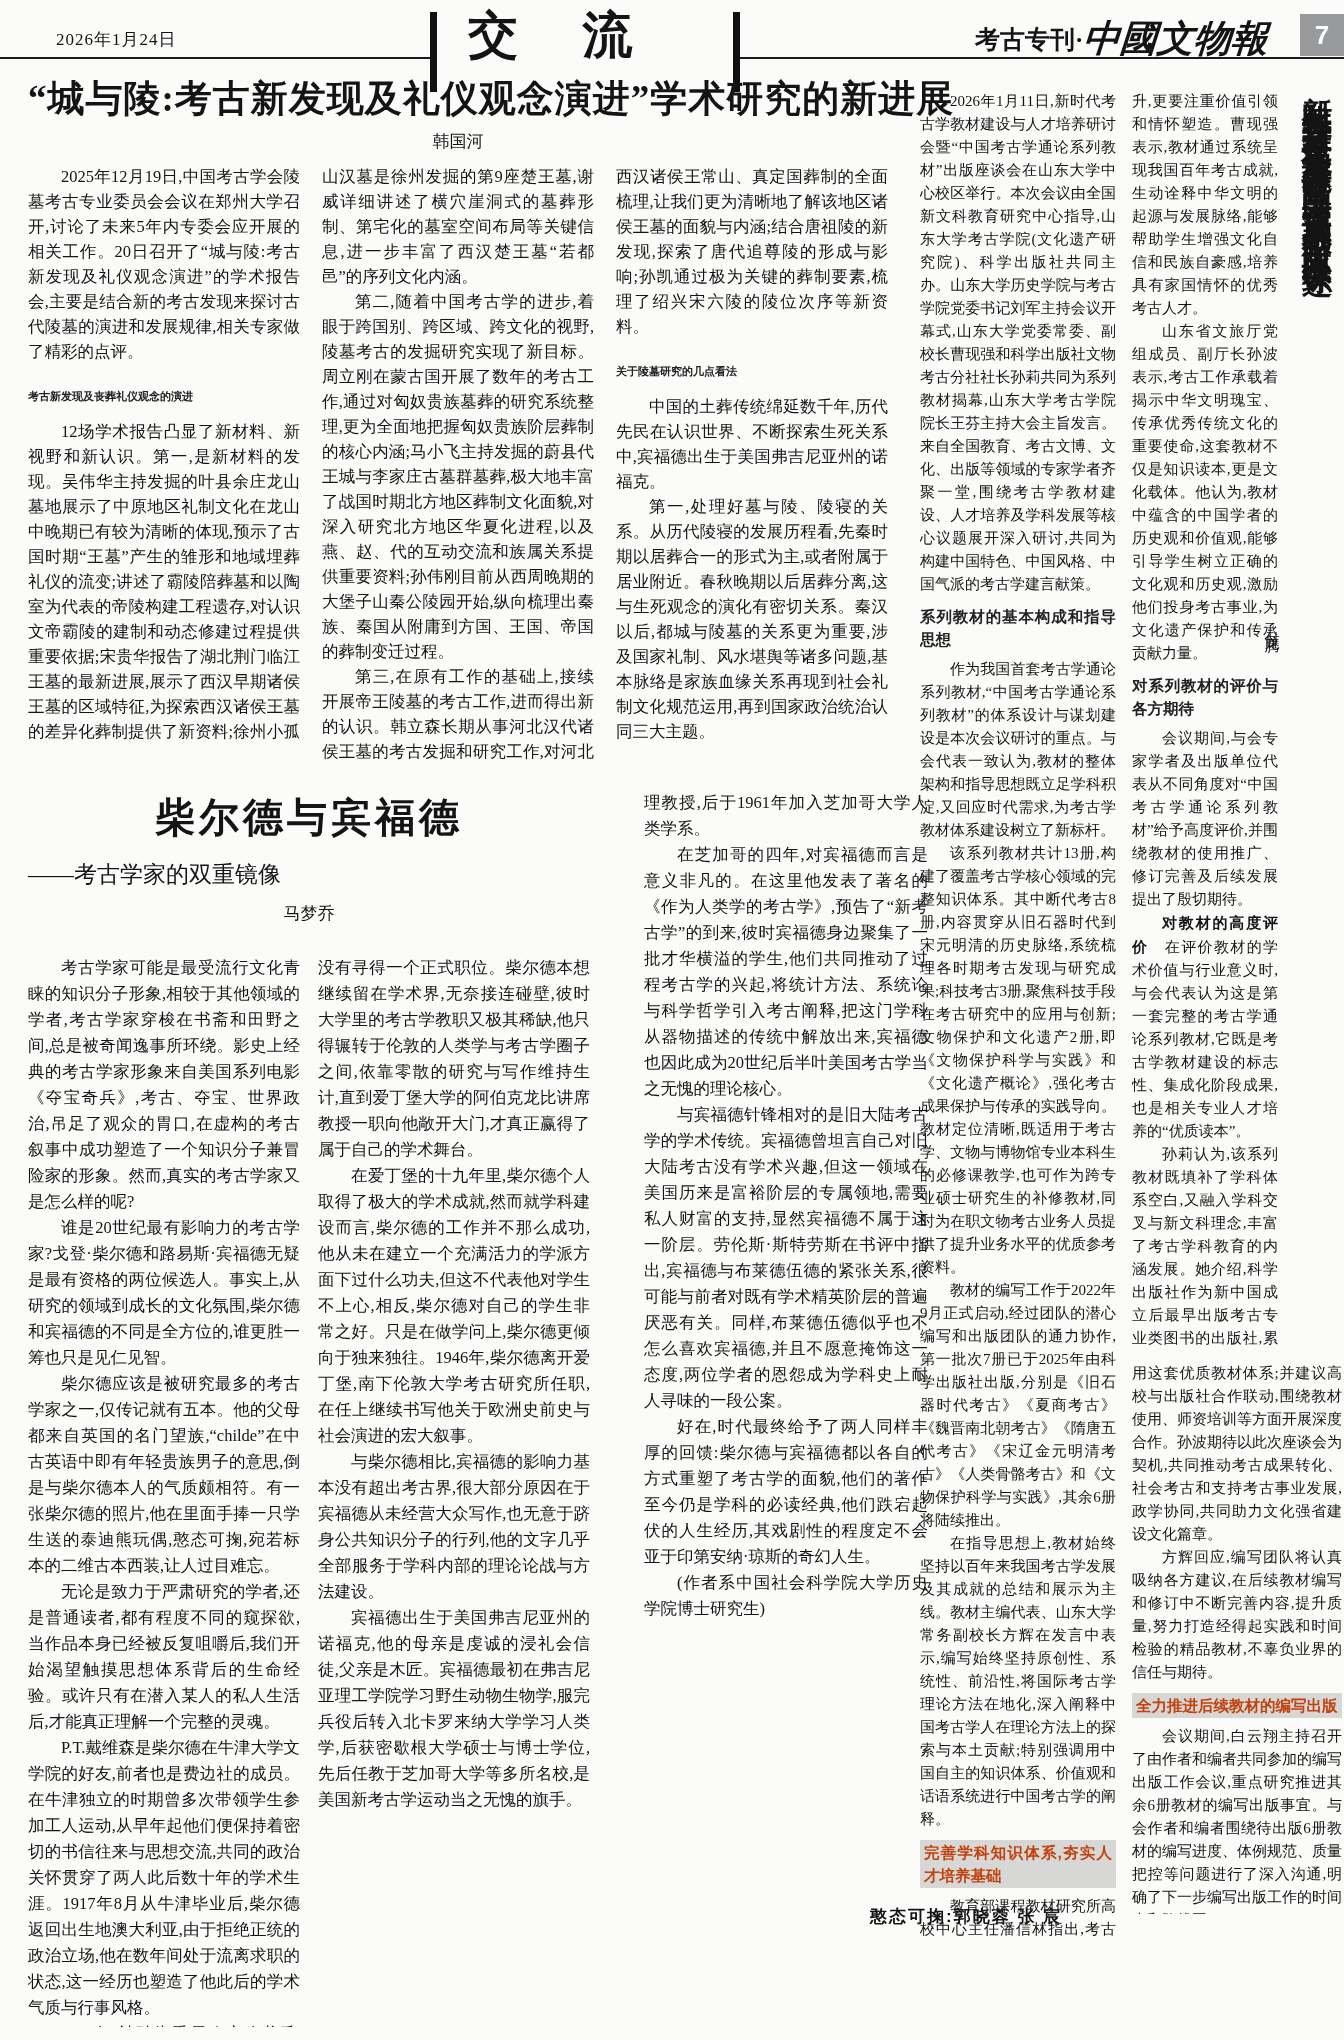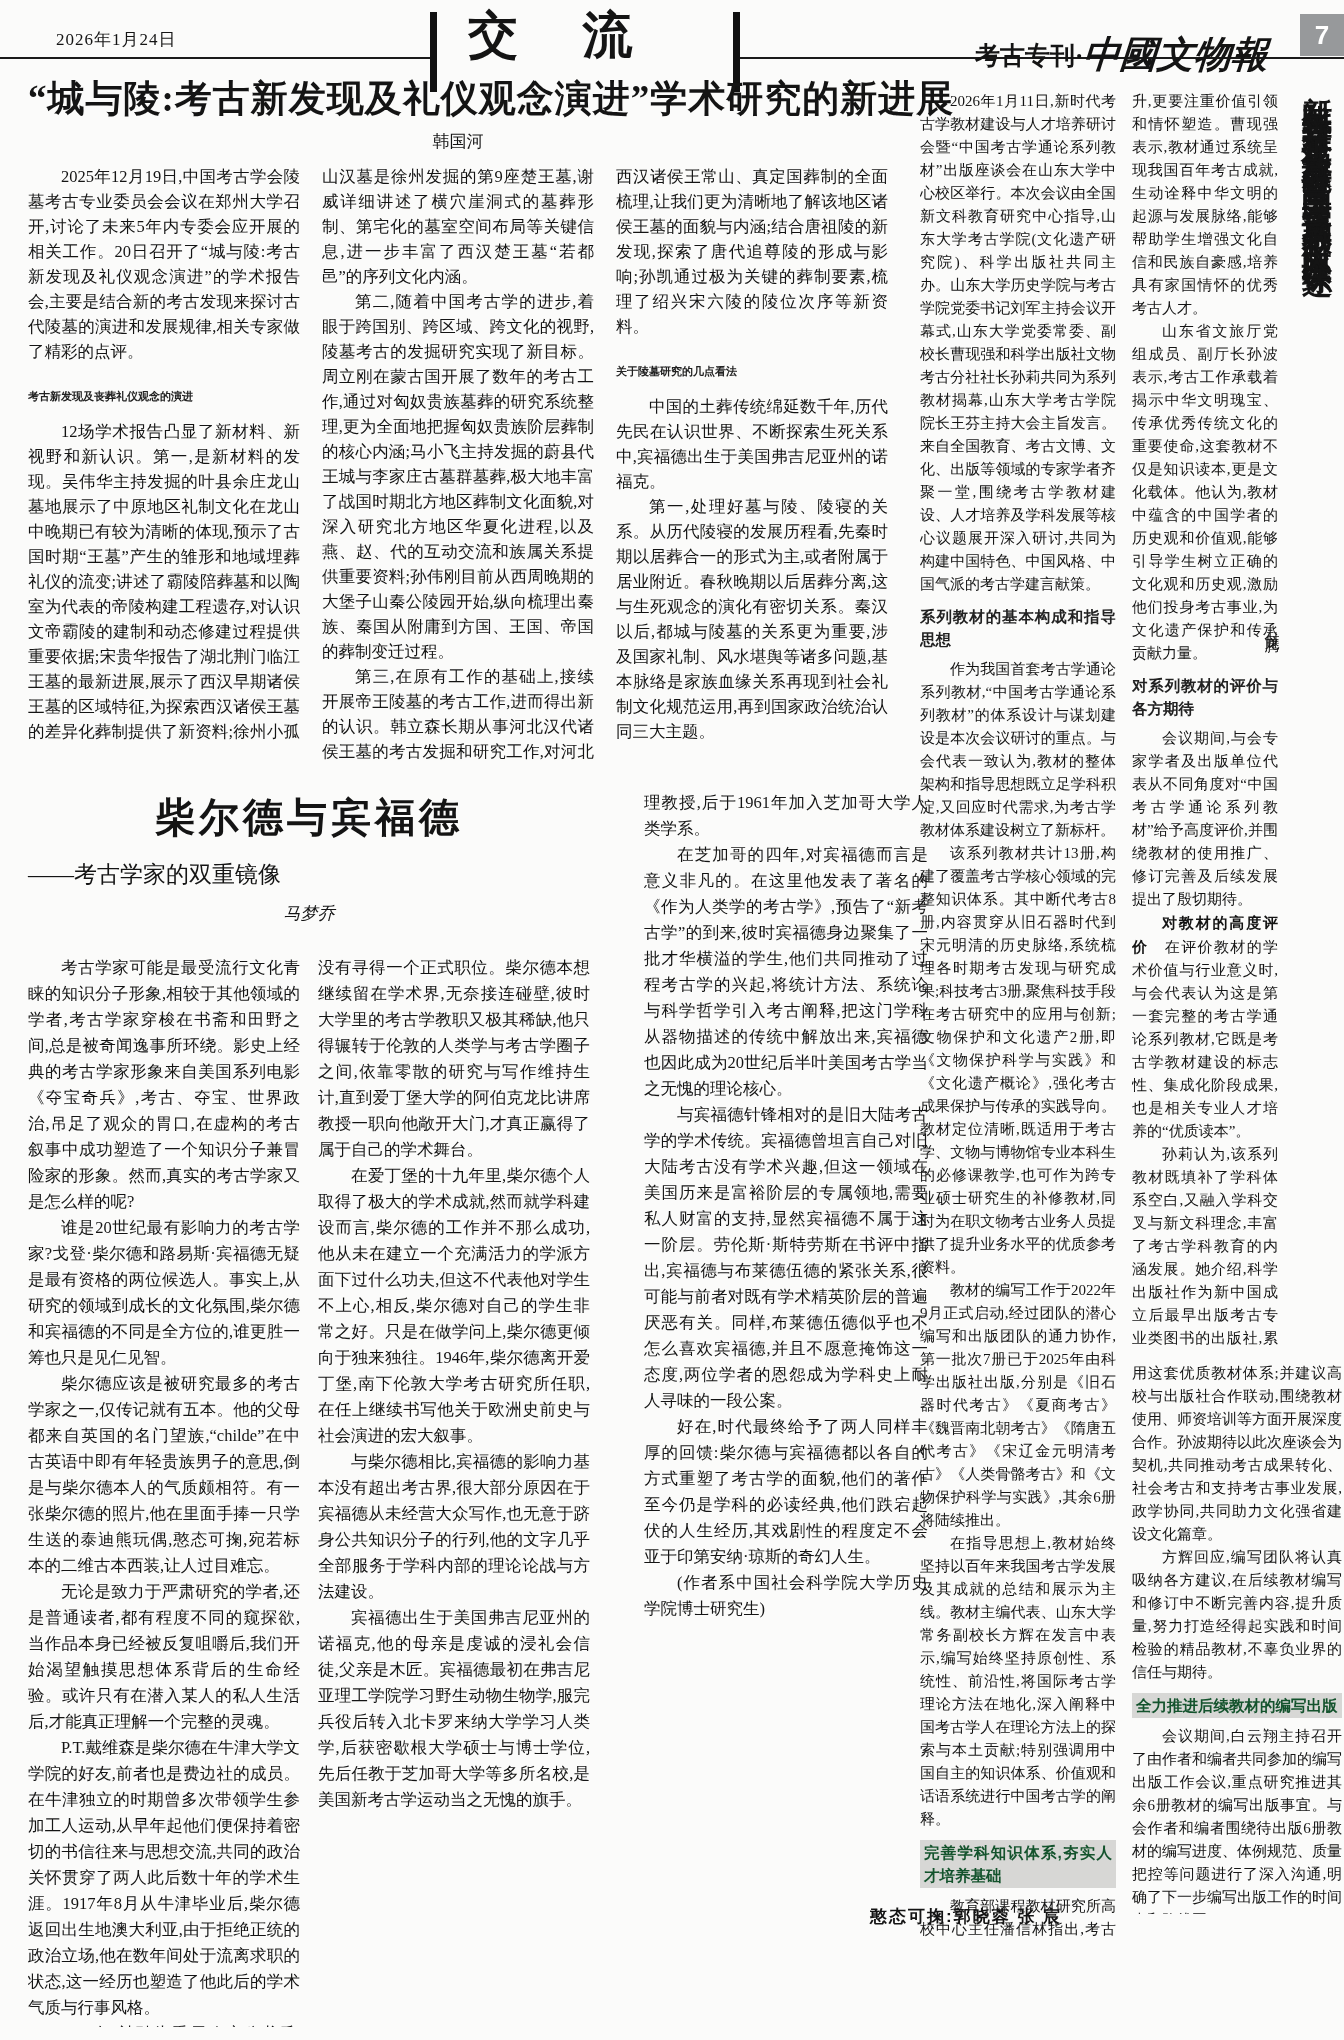--- a/index.html
+++ b/index.html
@@ -17,50 +17,50 @@
   .edition{font-size:25px;font-weight:bold;}
   .masthead{font-size:37px;font-weight:bold;font-style:italic;font-family:"DejaVu Serif",serif;transform:skewX(-4deg);display:inline-block;}
   .pagebadge{width:44px;height:42px;background:#97999b;color:#fff;font-size:26px;font-weight:bold;
     display:flex;align-items:center;justify-content:center;font-family:"Liberation Sans",sans-serif;}
   
   .colbox{position:absolute;overflow:hidden;text-align:justify;}
   .colbox p{margin:0;text-indent:2em;}
   .colbox p.cont{text-indent:0;}
   .sub{font-family:"Liberation Sans","DejaVu Sans",sans-serif;font-weight:bold;
     margin:20px 0 10px;text-indent:0;font-size:11px;color:#222;}
-  .sub.gray{color:#14532d;background:#d7d7d5;padding:1px 4px;}
+  .sub.gray{color:#c2410c;background:#d7d7d5;padding:1px 4px;}
   .credit{text-indent:2em;}
   b.lead{font-family:"Liberation Sans",sans-serif;}
   
   .a1-head{font-size:37px;font-weight:bold;text-align:center;letter-spacing:1px;white-space:nowrap;}
   .a1-byline{font-size:17px;text-align:center;}
   .a1-body{column-count:3;column-gap:22px;font-size:16.5px;line-height:25px;}
   
   .a2-head{font-size:40px;font-weight:bold;text-align:center;letter-spacing:4px;}
   .a2-subtitle{font-size:23px;text-align:left;margin-top:14px;}
-  .a2-author{font-size:17px;text-align:center;margin-top:12px;font-style:italic;}
+  .a2-author{font-size:17px;text-align:center;margin-top:12px;}
   .a2col{font-size:16.5px;line-height:26px;}
   
   .a3col{font-size:15px;line-height:23px;}
   .a3col .sub{font-size:15.5px;margin:9px 0 7px;}
   .vtitle{writing-mode:vertical-rl;text-orientation:upright;font-weight:bold;
     font-size:30px;line-height:62px;letter-spacing:4.5px;font-family:"Liberation Serif",serif;}
   .vauthor{writing-mode:vertical-rl;text-orientation:upright;font-size:15px;letter-spacing:3px;}
   .footer-credit{font-size:17px;font-weight:bold;font-family:"Liberation Sans",sans-serif;letter-spacing:2px;}
 </style>
 </head>
 <body>
 
 <div class="abs date" style="left:56px;top:28px;">2026年1月24日</div>
 <div class="abs rule" style="left:0px;top:57px;width:430px;"></div>
 <div class="abs vbar" style="left:430px;top:12px;"></div>
 <div class="abs section-title" style="left:468px;top:2px;">交 流</div>
 <div class="abs vbar" style="left:733px;top:12px;"></div>
 <div class="abs rule" style="left:740px;top:57px;width:604px;"></div>
-<div class="abs" style="left:975px;top:14px;display:flex;align-items:center;margin-top:16px;">
+<div class="abs" style="left:975px;top:14px;display:flex;align-items:center;">
   <span class="edition">考古专刊·</span>
   <span class="masthead">中國文物報</span>
 </div>
 <div class="abs pagebadge" style="left:1300px;top:14px;">7</div>
 
 <div class="abs a1-head" style="left:28px;top:74px;width:860px;">“城与陵:考古新发现及礼仪观念演进”学术研究的新进展</div>
 <div class="abs a1-byline" style="left:28px;top:130px;width:860px;">韩国河</div>
 <div class="abs colbox a1-body" style="left:28px;top:164px;width:860px;height:600px;">
     <p>2025年12月19日,中国考古学会陵墓考古专业委员会会议在郑州大学召开,讨论了未来5年内专委会应开展的相关工作。20日召开了“城与陵:考古新发现及礼仪观念演进”的学术报告会,主要是结合新的考古发现来探讨古代陵墓的演进和发展规律,相关专家做了精彩的点评。</p>
     <div class="sub">考古新发现及丧葬礼仪观念的演进</div>

